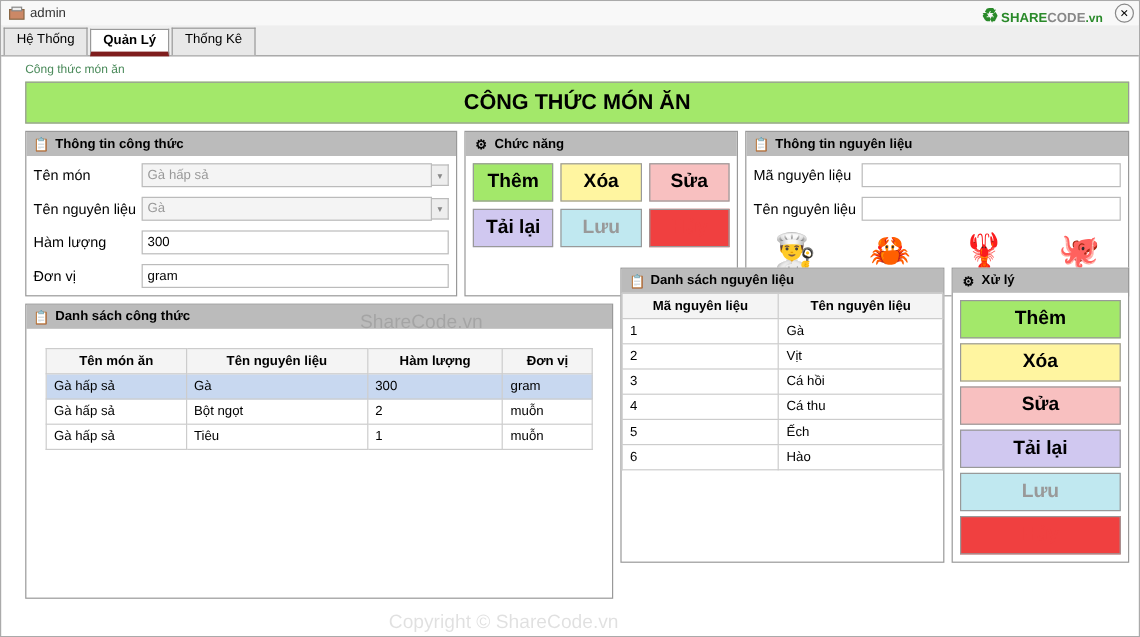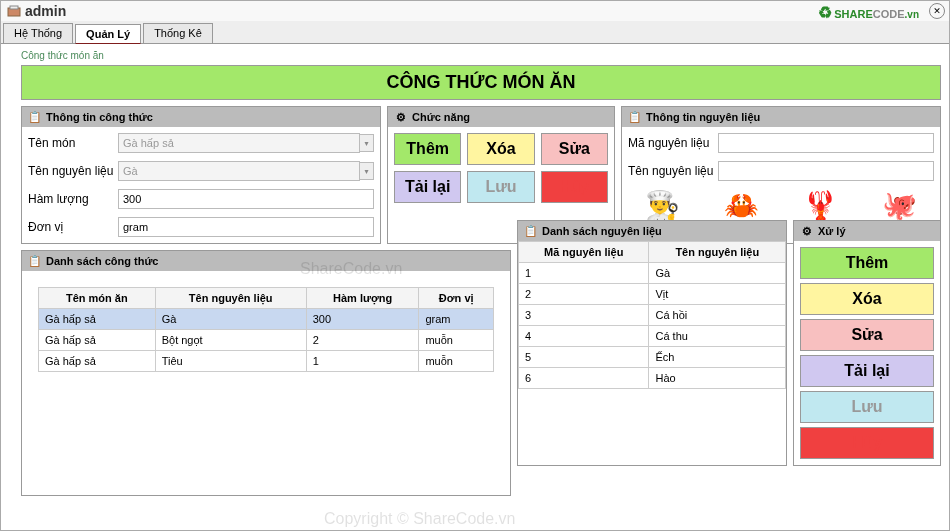--- a/index.html
+++ b/index.html
@@ -1,29 +1,29 @@
 <!DOCTYPE html>
 <html><head>
 <meta charset="utf-8">
 <style>
 * { box-sizing: border-box; margin: 0; padding: 0; font-family: Arial, sans-serif; font-size: 11px; }
 body { background: #f0f0f0; width: 950px; height: 531px; overflow: hidden; position: relative; }
 .window { background: #fff; border: 1px solid #aaa; width: 100%; height: 100%; }
 .titlebar { display: flex; align-items: center; padding: 2px 6px; height: 20px; background: #f8f8f8; position: relative; }
 .titlebar .icon { width: 14px; height: 14px; margin-right: 4px; display: inline-flex; align-items: center; justify-content: center; }
-.titlebar .title { font-size: 14px; color: #333; font-weight: bold; }
+.titlebar .title { font-size: 11px; color: #333; }
 .brand { position: absolute; right: 30px; top: 2px; font-size: 14px; font-weight: bold; }
 .brand .g { color: #2a8a2a; margin-right: 2px; font-size: 16px; }
 .brand .share { color: #2a8a2a; }
 .brand .code { color: #888; text-align: center; }
 .brand .vn { color: #2a8a2a; font-size: 10px; text-align: right; }
 .closebtn { position: absolute; right: 4px; top: 2px; width: 16px; height: 16px; border: 1px solid #888; border-radius: 50%; display: flex; align-items: center; justify-content: center; font-size: 9px; cursor: pointer; }
 .main-tabs { display: flex; border-bottom: 1px solid #999; background: #eee; padding: 2px 2px 0 2px; }
 .tab, .subtab { padding: 3px 10px; border: 1px solid #999; border-bottom: none; margin-right: 2px; background: #e8e8e8; cursor: pointer; font-size: 11px; }
-.tab.active, .subtab.active { background: #fff; font-weight: bold; border-bottom: 1px solid #7f1d1d; position: relative; top: 1px; }
+.tab.active, .subtab.active { background: #fff; font-weight: bold; border-bottom: 4px solid #7f1d1d; position: relative; top: 1px; }
 .sub-tabs { display: flex; border-bottom: 1px solid #999; background: #fff; padding: 2px 2px 0 2px; }
 .content { padding: 4px 8px 8px 20px; }
 .crumb { font-size: 10px; color: #4a8a5a; padding: 2px 0 4px 0; }
 .header-bar { background: #a3e86a; border: 1px solid #999; text-align: center; padding: 6px 0; font-size: 18px; font-weight: bold; margin-bottom: 6px; }
 .row1 { display: flex; gap: 6px; margin-bottom: 6px; }
 .panel { border: 1px solid #999; background: #fff; }
 .panel-h { background: #bbb; padding: 3px 6px; font-weight: bold; display: flex; align-items: center; gap: 4px; font-size: 12px; }
 .panel-h .picon { width: 14px; height: 14px; display: inline-flex; align-items: center; justify-content: center; }
 .panel-body { padding: 6px; }
 .p-info { flex: 0 0 360px; }

